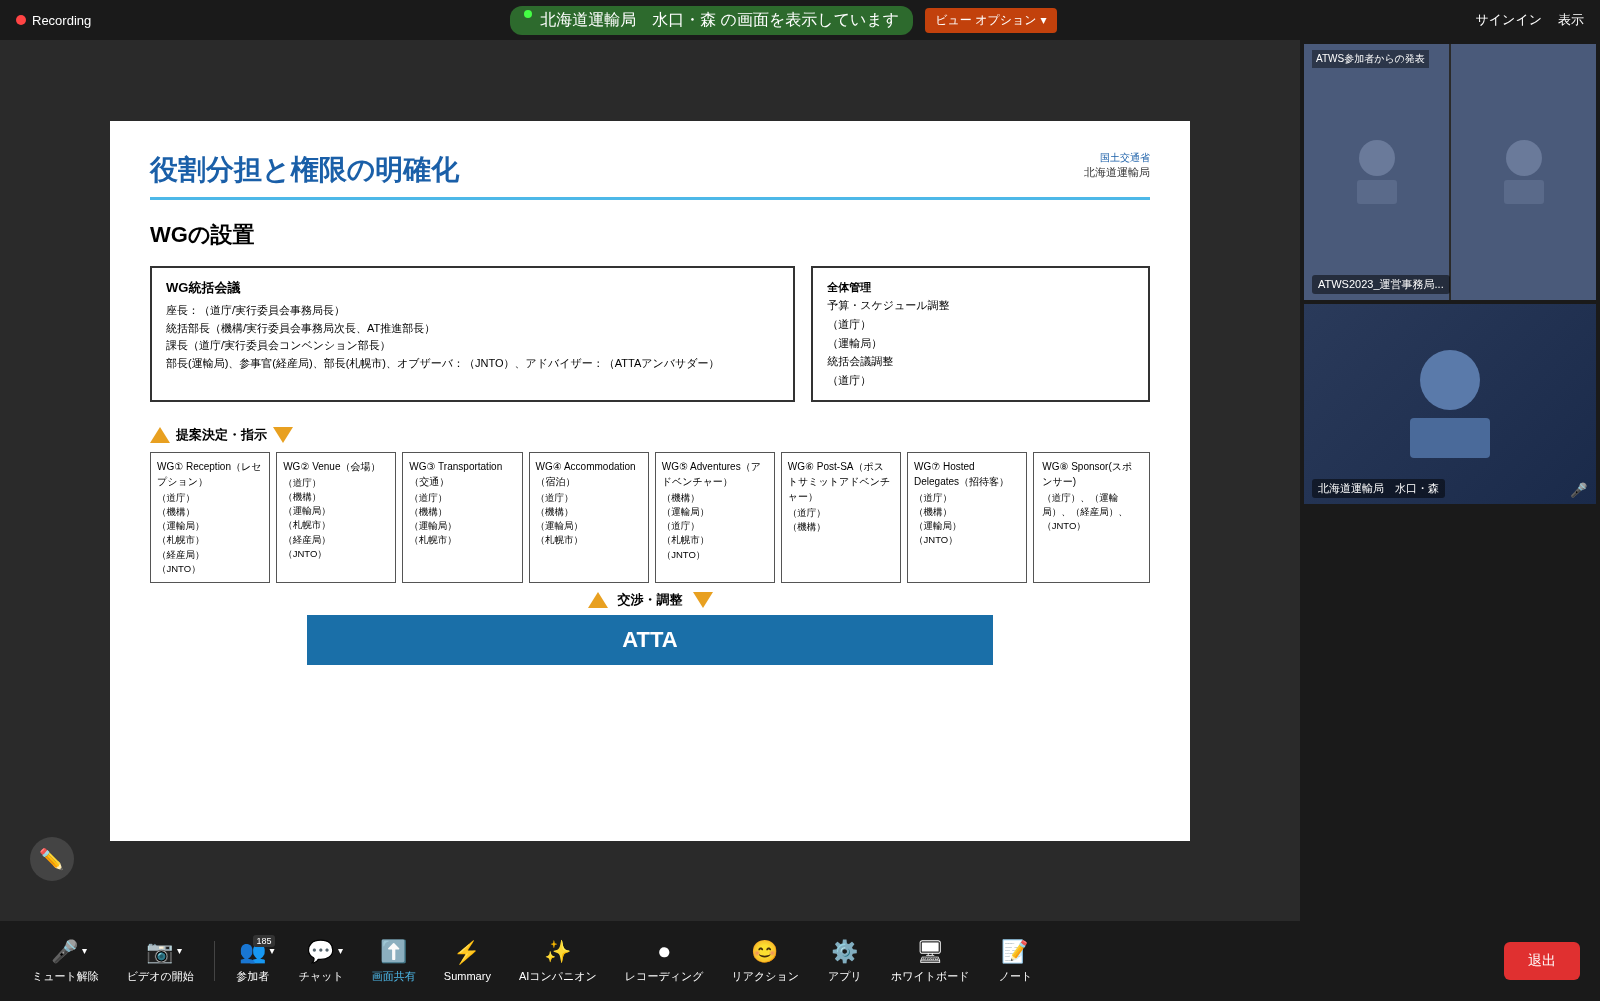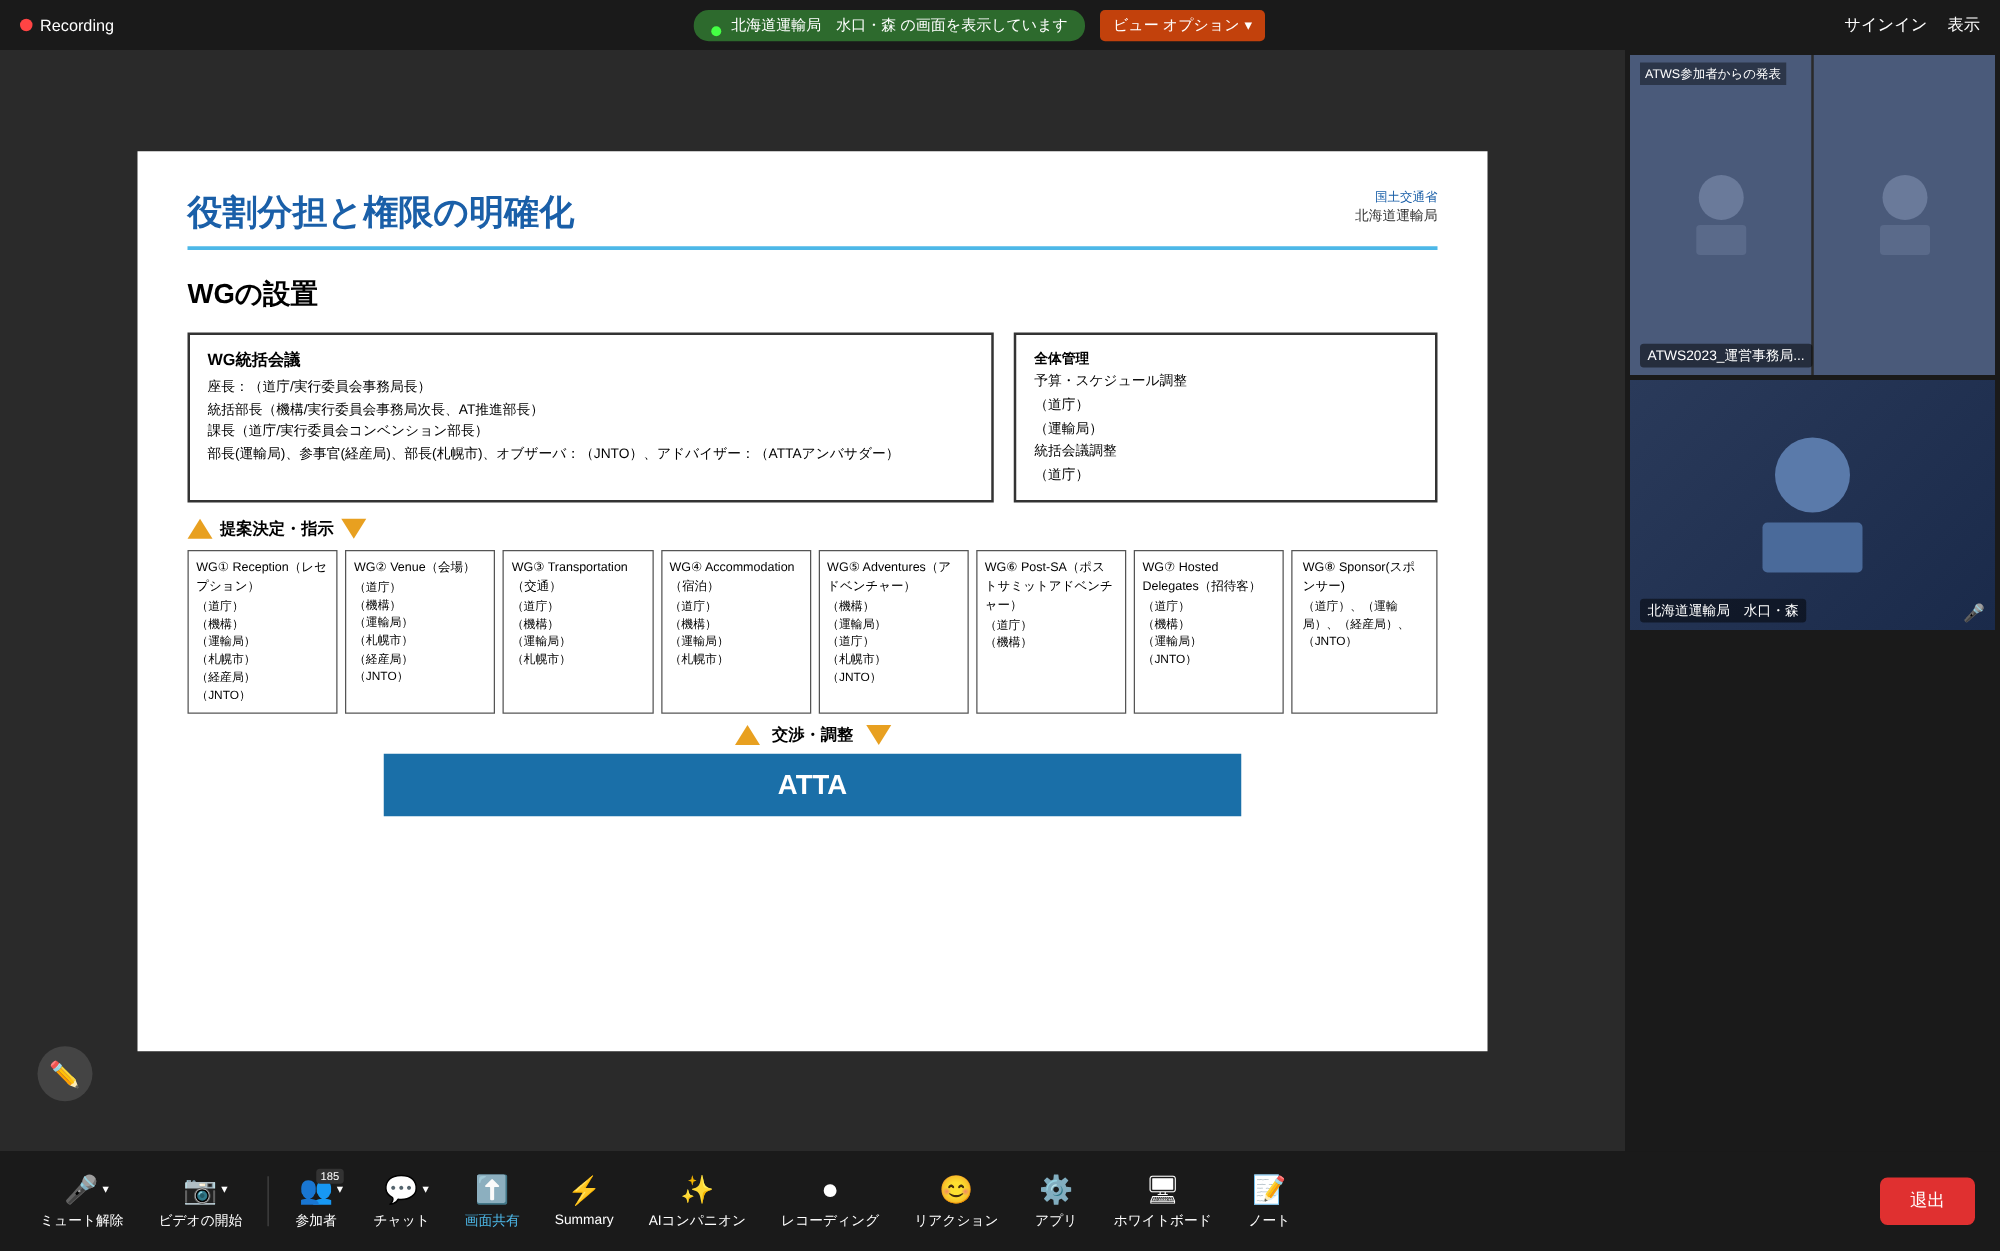--- a/index.html
+++ b/index.html
@@ -32,25 +32,25 @@
       font-size: 13px;
     }
     .rec-dot {
       width: 10px; height: 10px;
       background: #ff4444;
       border-radius: 50%;
     }
     .share-banner {
       background: #2d6a2d;
       color: #fff;
-      font-size: 12px;
+      font-size: 16px;
       padding: 4px 14px;
       border-radius: 12px;
       display: flex;
-      align-items: flex-end;
+      align-items: flex-start;
       gap: 8px;
     }
     .share-banner-dot {
       width: 8px; height: 8px;
       background: #44ff44;
       border-radius: 50%;
     }
     .view-option {
       background: #c2410c;
       color: #fff;
@@ -124,21 +124,21 @@
     .wg-section-title {
       font-size: 22px;
       font-weight: bold;
       margin-bottom: 16px;
       color: #000;
     }
     
     .top-boxes {
       display: flex;
       gap: 16px;
-      margin-bottom: 8px;
+      margin-bottom: 20px;
       border-radius: 29px;
     }
     .wg-main-box {
       flex: 2;
       border: 2px solid #333;
       padding: 10px 14px;
       font-size: 11px;
       line-height: 1.6;
     }
     .wg-right-box {

